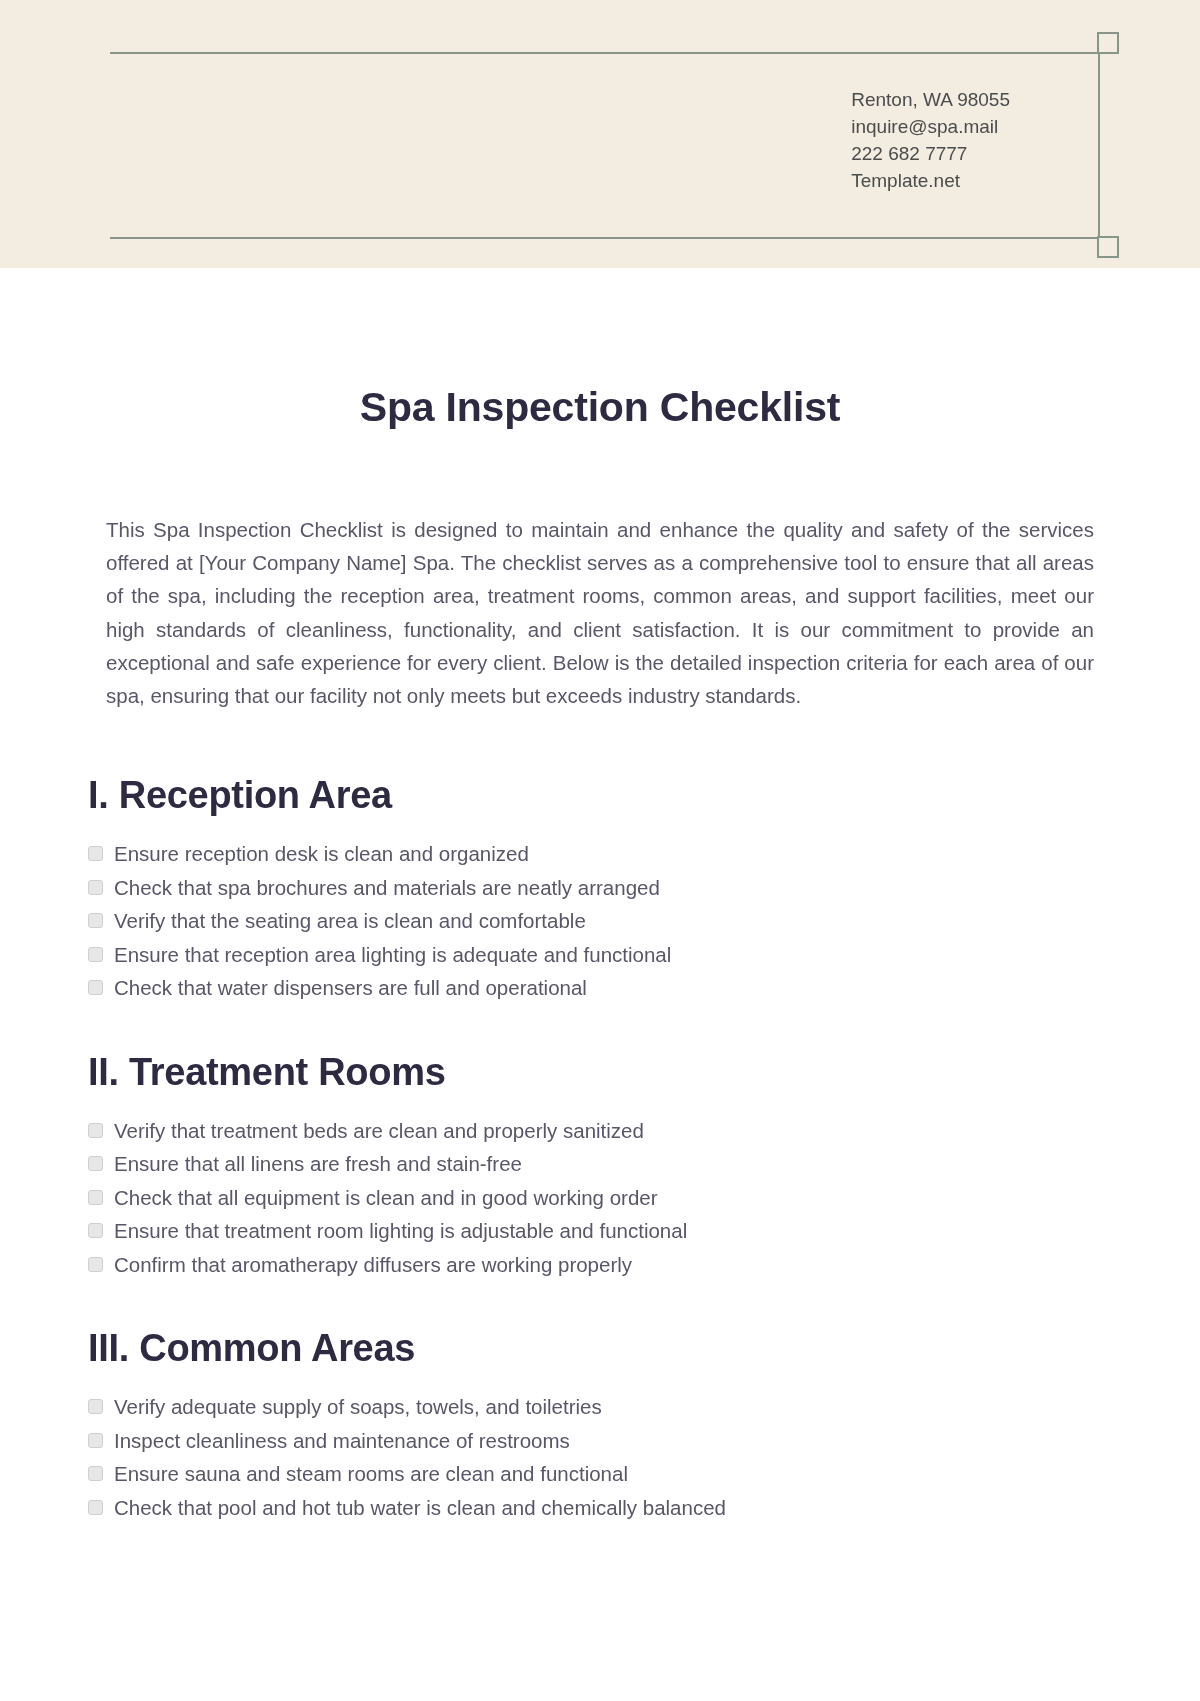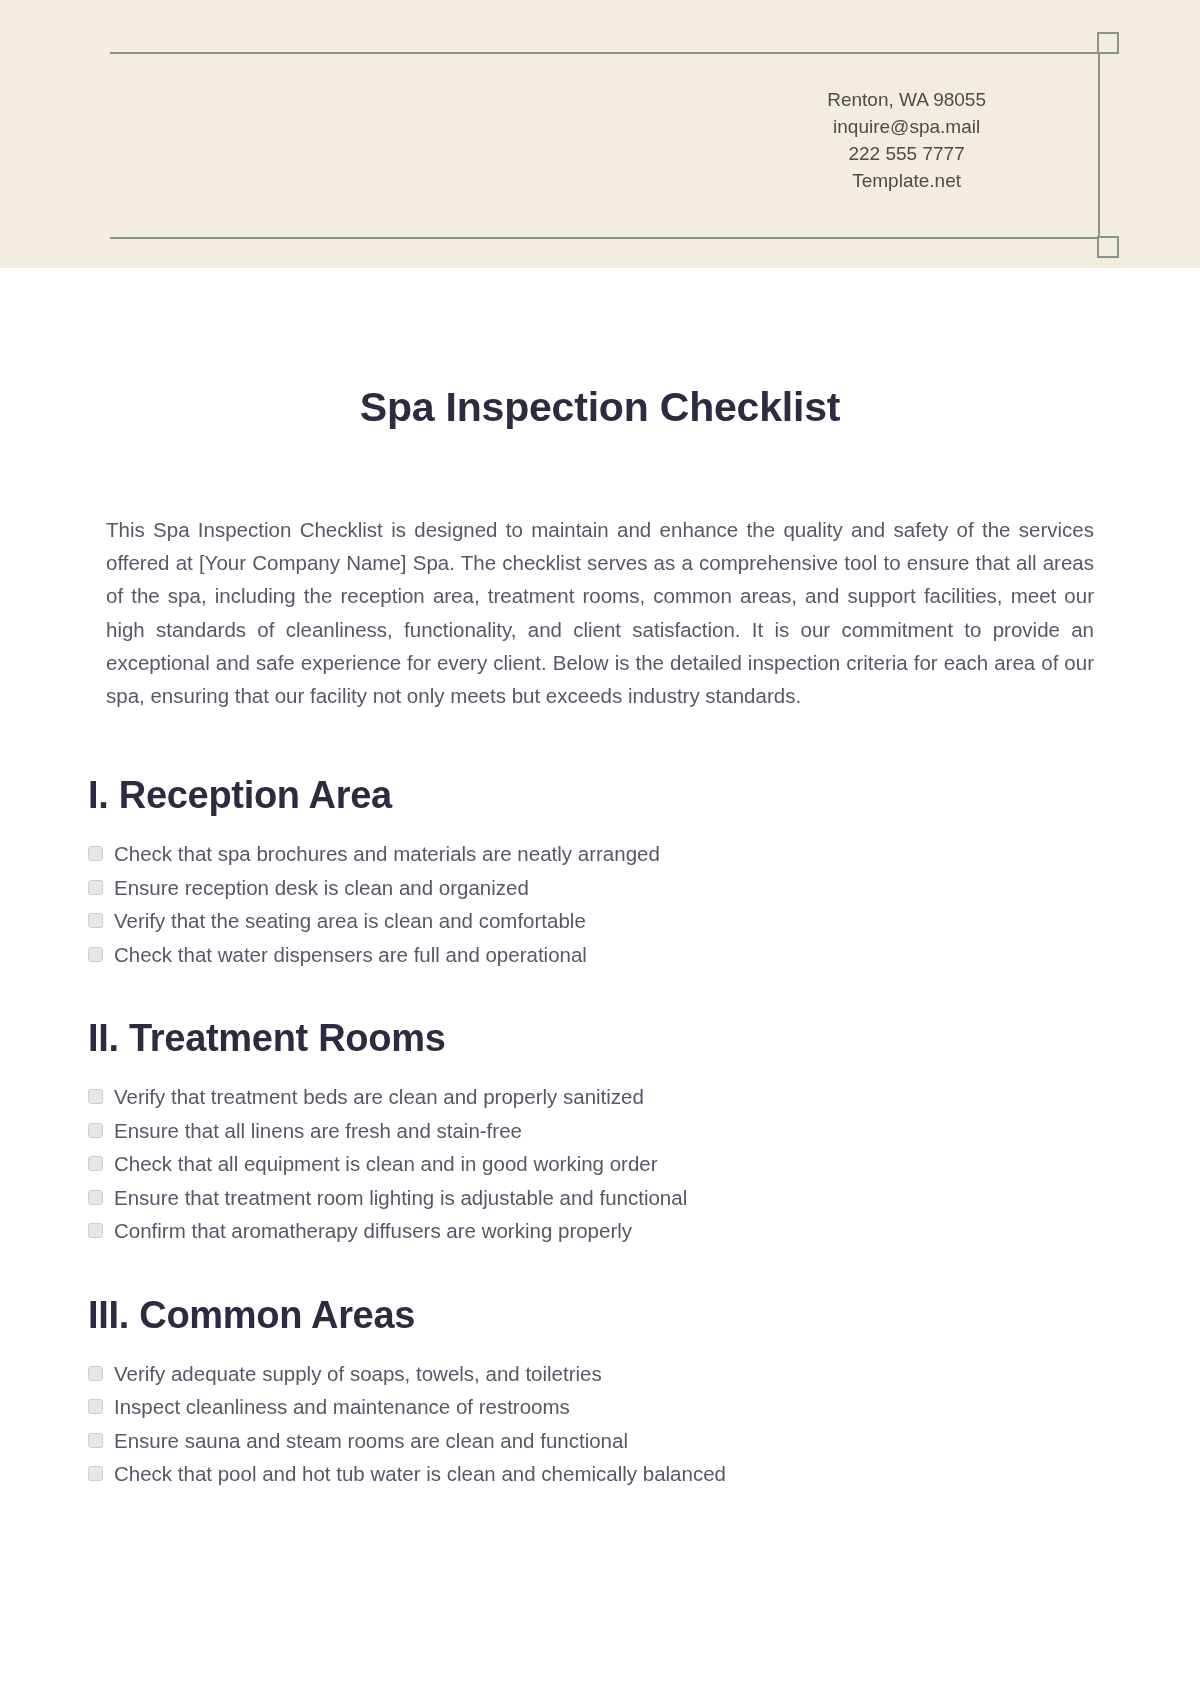--- a/index.html
+++ b/index.html
@@ -79,23 +79,23 @@
     font-family: "Liberation Serif", serif;
     font-size: 42px;
     letter-spacing: 5px;
     color: #2d5148;
     line-height: 1;
   }
 
   
   .contact-block {
     position: absolute;
-    right: 132px;
+    right: 108px;
     top: 34px;
-    text-align: center;
+    text-align: left;
     margin-left: 43px;
   }
   .contact-line {
     font-family: "Liberation Sans", sans-serif;
     font-size: 19px;
     line-height: 27px;
     color: #4c4c4c;
     white-space: nowrap;
   }
 
@@ -177,47 +177,51 @@
     <div class="rule rule-top"></div>
     <div class="rule rule-bottom"></div>
     <div class="vline"></div>
     <div class="corner-sq corner-sq-top"></div>
     <div class="corner-sq corner-sq-bottom"></div>
 
 
     <div class="contact-block">
       <div class="contact-line">Renton, WA 98055</div>
       <div class="contact-line">inquire@spa.mail</div>
-      <div class="contact-line">222 555 7777</div>
+      <div class="contact-line">222 682 7777</div>
       <div class="contact-line">Template.net</div>
     </div>
 
   </div>
 </div>
 
 <div class="doc-body">
 
   <h1 class="doc-title">Spa Inspection Checklist</h1>
 
   <p class="intro-para">This Spa Inspection Checklist is designed to maintain and enhance the quality and safety of the services offered at [Your Company Name] Spa. The checklist serves as a comprehensive tool to ensure that all areas of the spa, including the reception area, treatment rooms, common areas, and support facilities, meet our high standards of cleanliness, functionality, and client satisfaction. It is our commitment to provide an exceptional and safe experience for every client. Below is the detailed inspection criteria for each area of our spa, ensuring that our facility not only meets but exceeds industry standards.</p>
 
   <div class="section">
     <h2 class="section-heading">I. Reception Area</h2>
     <ul class="check-list">
       <li class="check-item">
         <span class="checkbox"></span>
+        <span class="check-label">Ensure reception desk is clean and organized</span>
+      </li>
+      <li class="check-item">
+        <span class="checkbox"></span>
         <span class="check-label">Check that spa brochures and materials are neatly arranged</span>
       </li>
       <li class="check-item">
         <span class="checkbox"></span>
-        <span class="check-label">Ensure reception desk is clean and organized</span>
-      </li>
-      <li class="check-item">
-        <span class="checkbox"></span>
         <span class="check-label">Verify that the seating area is clean and comfortable</span>
+      </li>
+      <li class="check-item">
+        <span class="checkbox"></span>
+        <span class="check-label">Ensure that reception area lighting is adequate and functional</span>
       </li>
       <li class="check-item">
         <span class="checkbox"></span>
         <span class="check-label">Check that water dispensers are full and operational</span>
       </li>
     </ul>
   </div>
 
   <div class="section">
     <h2 class="section-heading">II. Treatment Rooms</h2>

